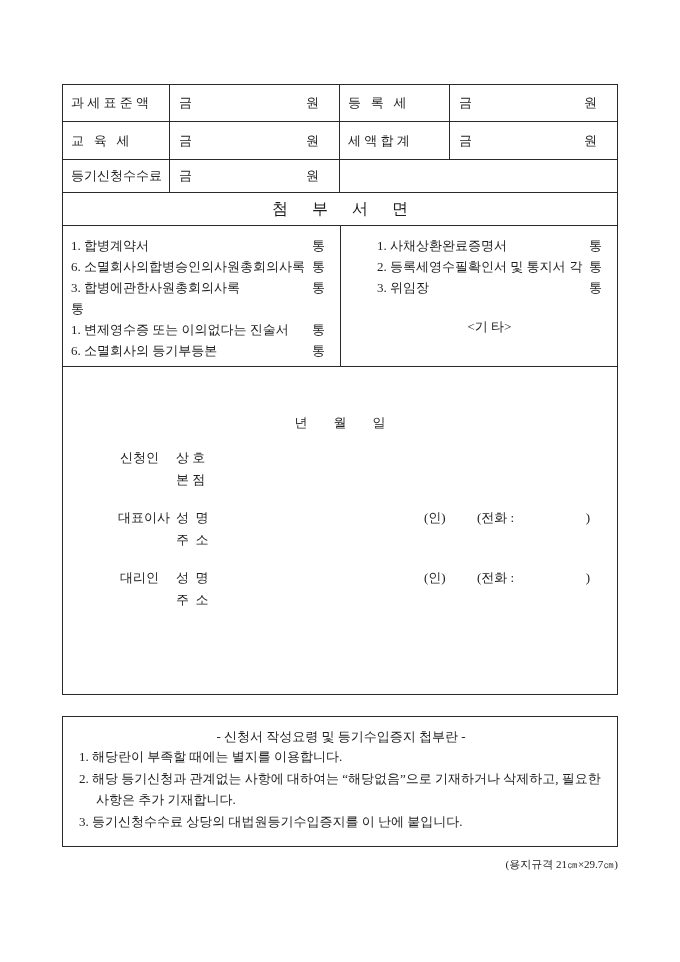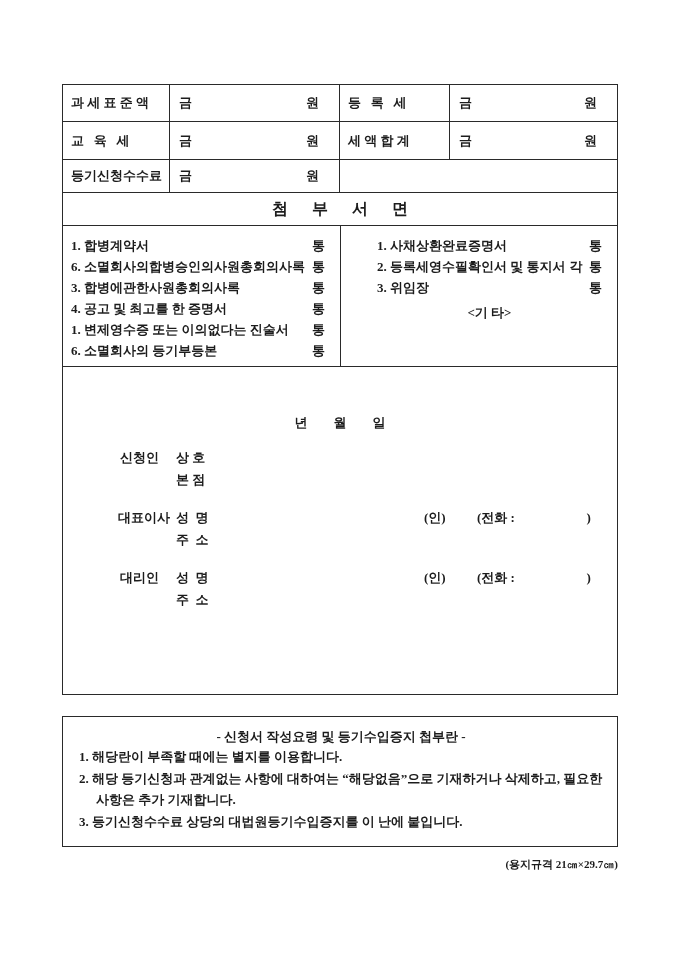--- a/index.html
+++ b/index.html
@@ -2,21 +2,21 @@
 <html><head>
 <meta charset="utf-8">
 <style>
   * { margin: 0; padding: 0; box-sizing: border-box; }
   html, body { background: #ffffff; }
   body {
     width: 680px; height: 962px;
     font-family: "Liberation Serif", "DejaVu Serif", serif;
     color: #1c1c1c;
   }
-  .page { position: relative; width: 680px; height: 962px; background: #ffffff; overflow: hidden; font-weight: bold; }
+  .page { position: relative; width: 680px; height: 962px; background: #ffffff; overflow: hidden; }
 
   
   .main-table {
     position: absolute; left: 62px; top: 84px; width: 556px;
     border: 1px solid #2a2a2a; background: #fff;
   }
   .fee-row { display: flex; border-bottom: 1px solid #2a2a2a; }
   .r1 { height: 37px; } .r2 { height: 38px; } .r3 { height: 33px; }
   .cell { display: flex; align-items: center; font-size: 13px; white-space: pre; }
   .cl { padding-left: 8px; border-right: 1px solid #2a2a2a; }
@@ -31,21 +31,21 @@
     font-size: 16px; white-space: pre;
   }
   .att-body { display: flex; height: 141px; border-bottom: 1px solid #2a2a2a; gap: 28px; }
   .att-col { padding: 9px 15px 0 8px; }
   .att-left { width: 278px; border-right: 1px solid #2a2a2a; }
   .att-right { flex: 1; }
   .att-item {
     display: flex; justify-content: space-between;
     font-size: 13px; line-height: 21px; white-space: pre;
   }
-  .att-etc { text-align: center; font-size: 13px; margin-top: 6px; white-space: pre; }
+  .att-etc { text-align: center; font-size: 13px; margin-top: 20px; white-space: pre; }
 
   .app-body { position: relative; height: 327px; }
   .fld { position: absolute; font-size: 13px; white-space: pre; }
   .center-line { position: absolute; left: 0; right: 0; text-align: center; font-size: 13px; white-space: pre; }
 
   
   .notes-box {
     position: absolute; left: 62px; top: 716px; width: 556px; height: 131px;
     border: 1px solid #2a2a2a; padding: 11px 14px 0 16px; background: #fff;
   }
@@ -107,21 +107,20 @@
         </div>
         <div class="att-item">
           <span>6. 소멸회사의합병승인의사원총회의사록</span>
           <span>통</span>
         </div>
         <div class="att-item">
           <span>3. 합병에관한사원총회의사록</span>
           <span>통</span>
         </div>
         <div class="att-item">
-          <span>4. 공고 및 최고를 한 증명서</span>
           <span>통</span>
         </div>
         <div class="att-item">
           <span>1. 변제영수증 또는 이의없다는 진술서</span>
           <span>통</span>
         </div>
         <div class="att-item">
           <span>6. 소멸회사의 등기부등본</span>
           <span>통</span>
         </div>

